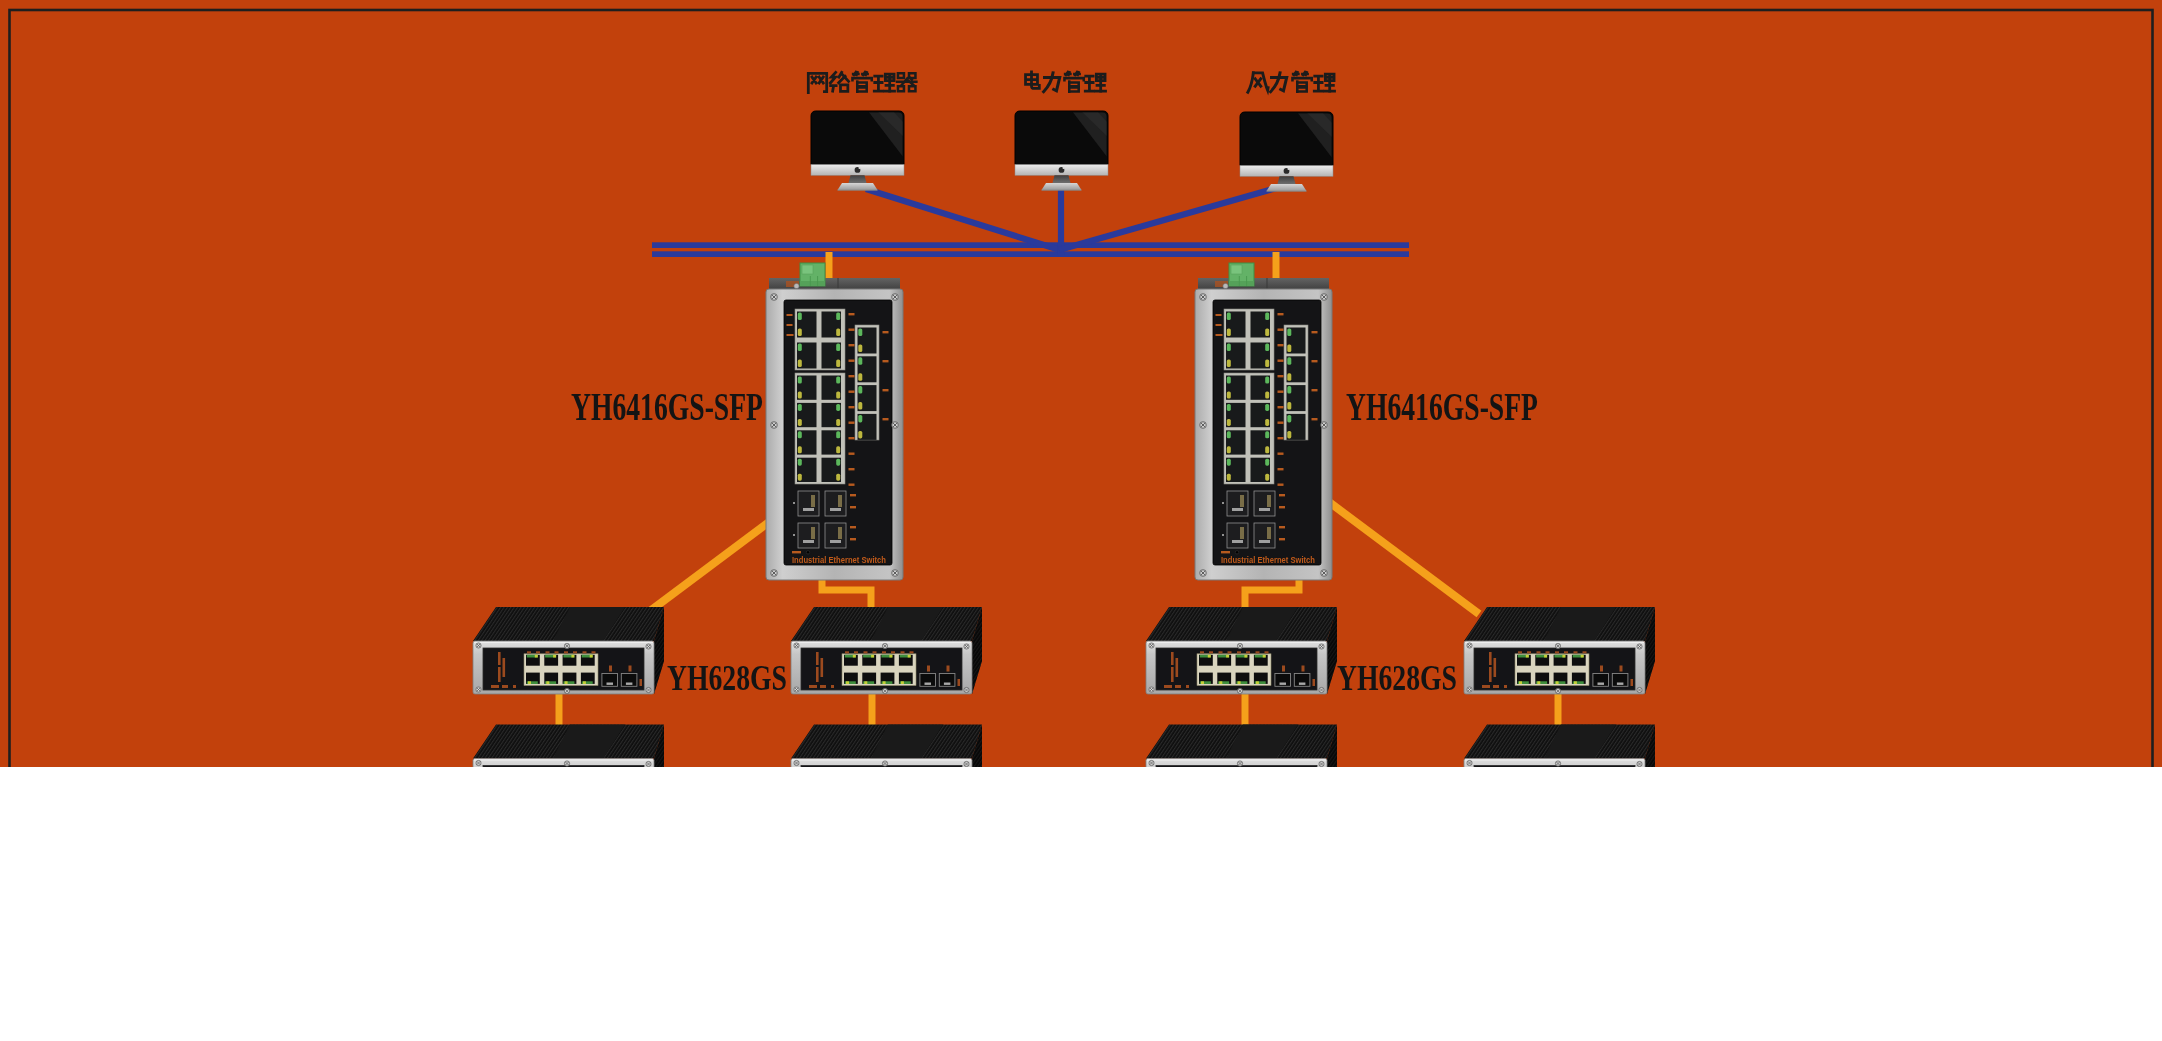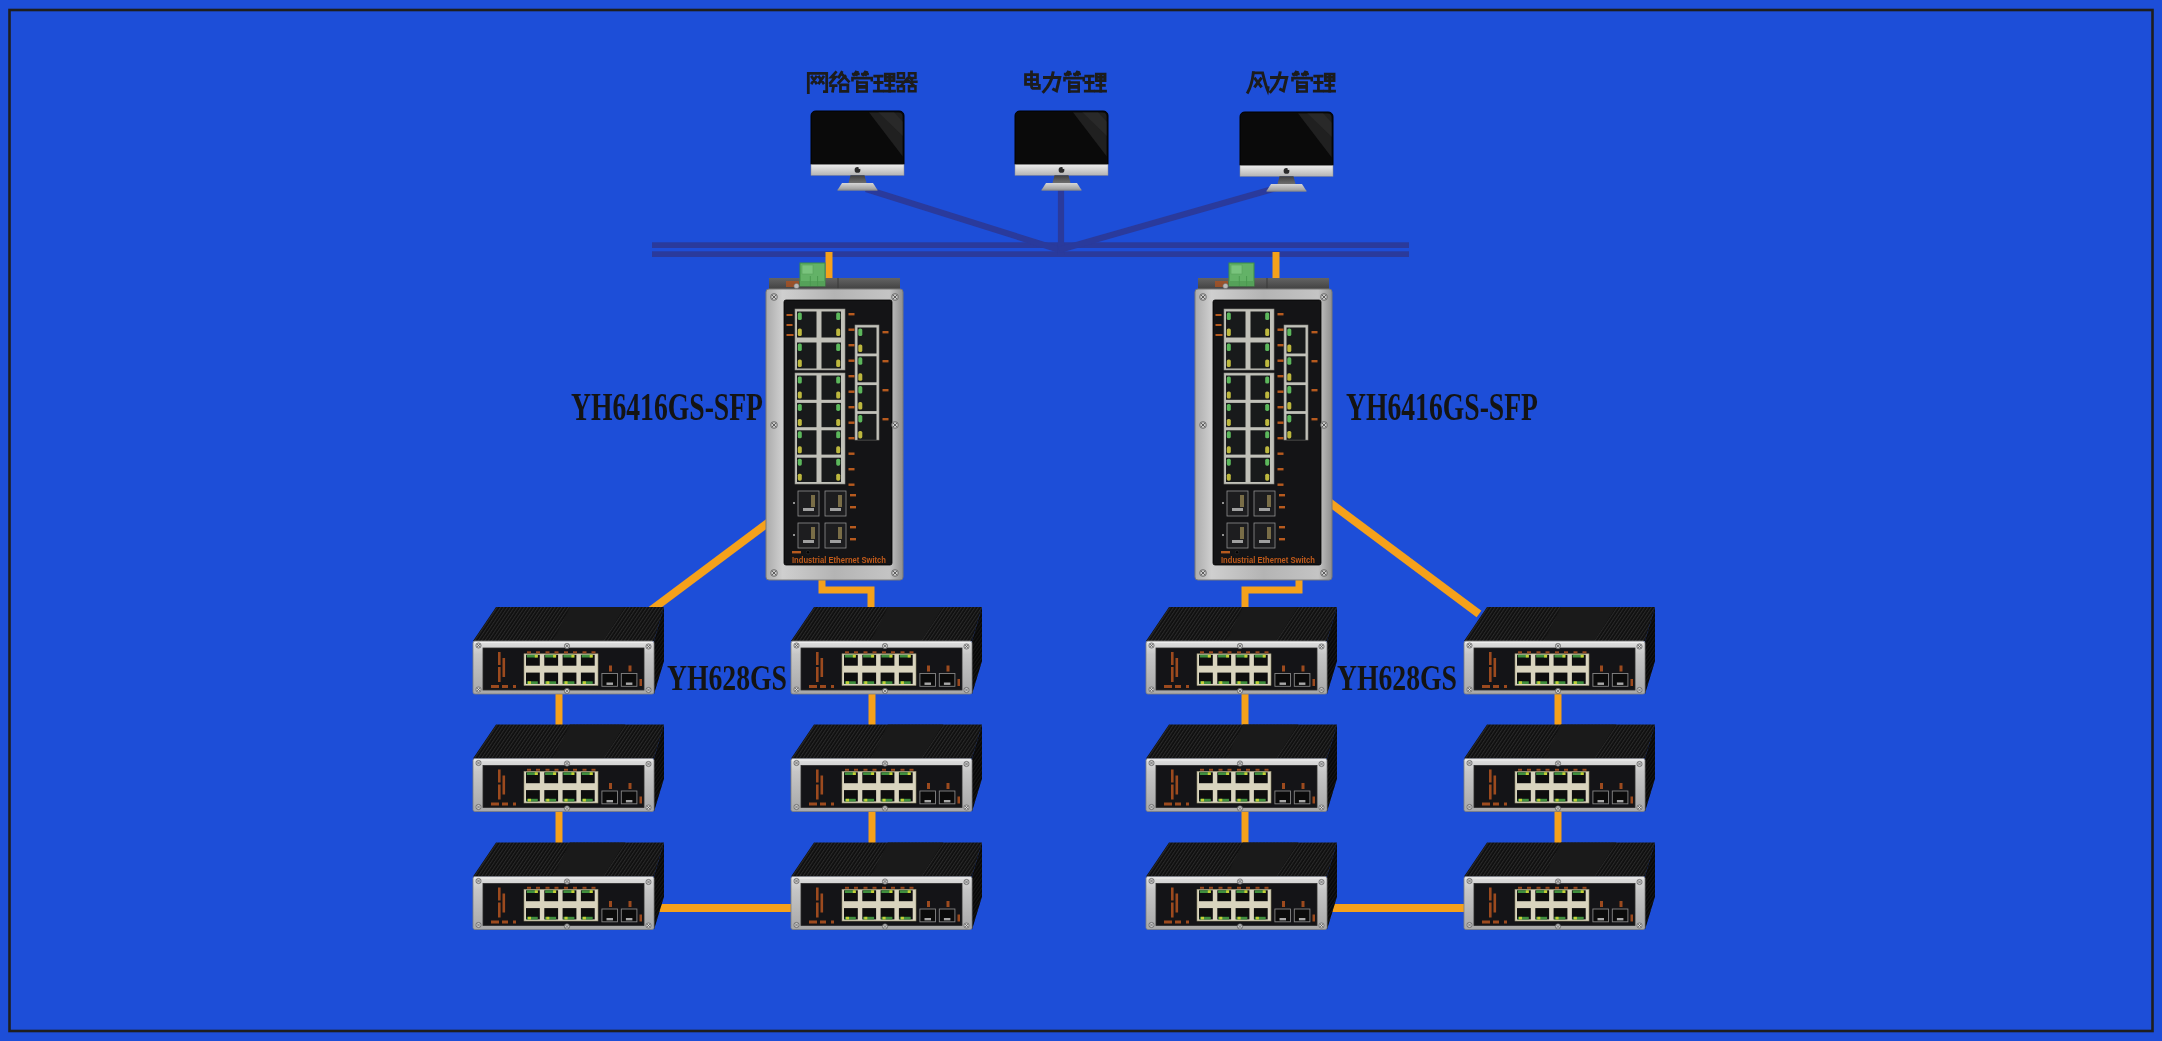--- a/index.html
+++ b/index.html
@@ -1,16 +1,16 @@
 <!DOCTYPE html>
 <html><head>
 <meta charset="utf-8">
 <style>
 html,body{margin:0;padding:0;background:#ffffff;}
-#page{position:relative;width:2162px;height:1041px;background:#1d4ed8;overflow:hidden;font-family:"Liberation Sans",sans-serif;}
+#page{position:relative;width:2162px;height:767px;background:#c2410c;overflow:hidden;font-family:"Liberation Sans",sans-serif;}
 </style>
 </head>
 <body>
 <div id="page">
 <svg width="2162" height="1041" viewBox="0 0 2162 1041">
 <defs>
 <linearGradient id="gframe" x1="0" y1="0" x2="0" y2="1">
 <stop offset="0" stop-color="#e0e0e0"></stop>
           <stop offset="0.25" stop-color="#c6c6c6"></stop>
           <stop offset="1" stop-color="#a8a8a8"></stop>

